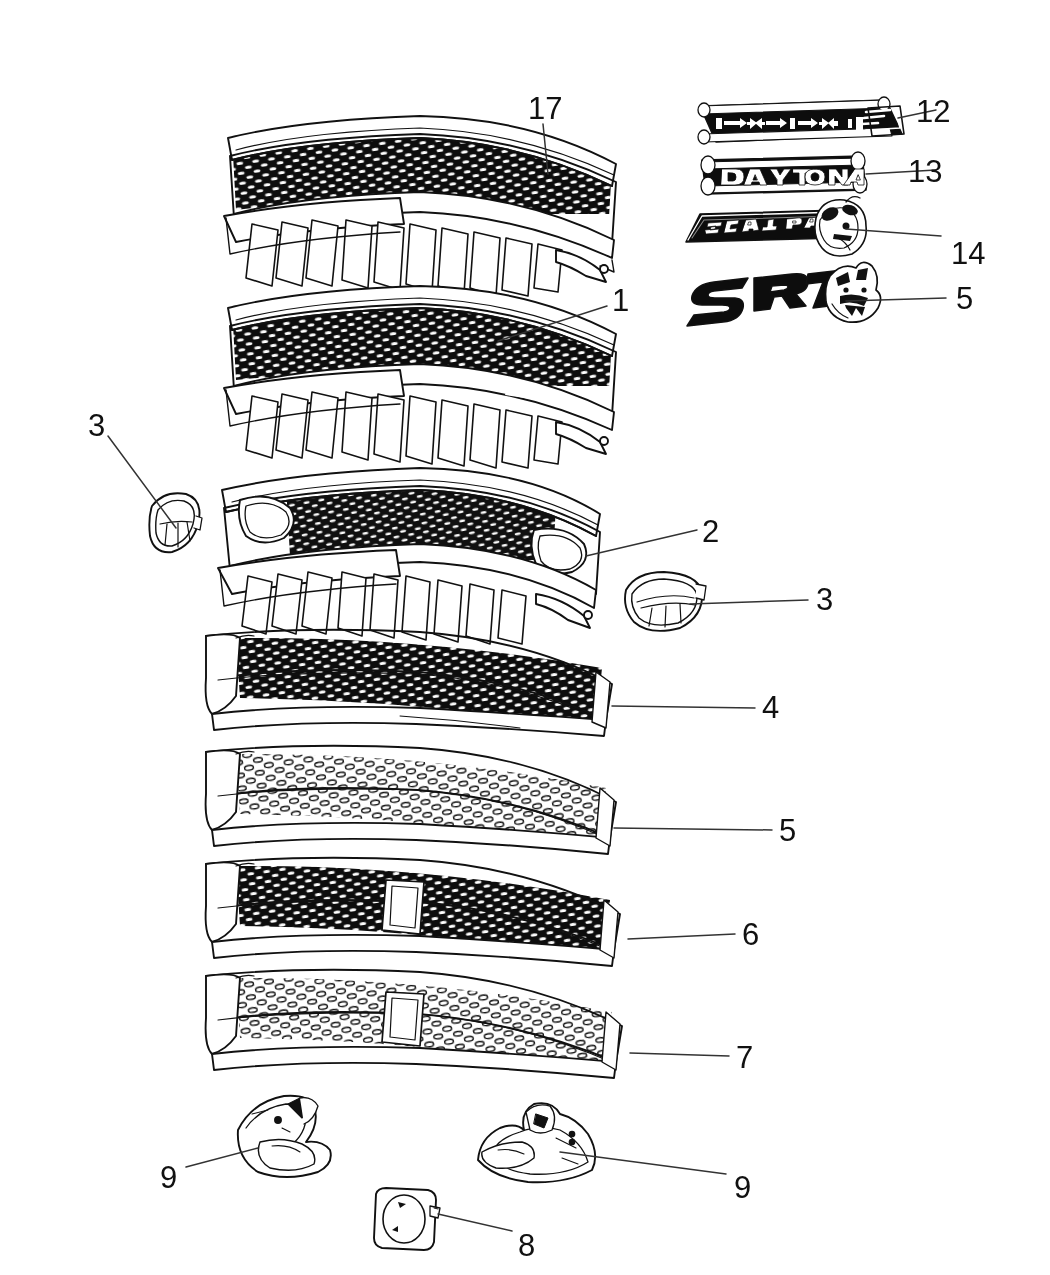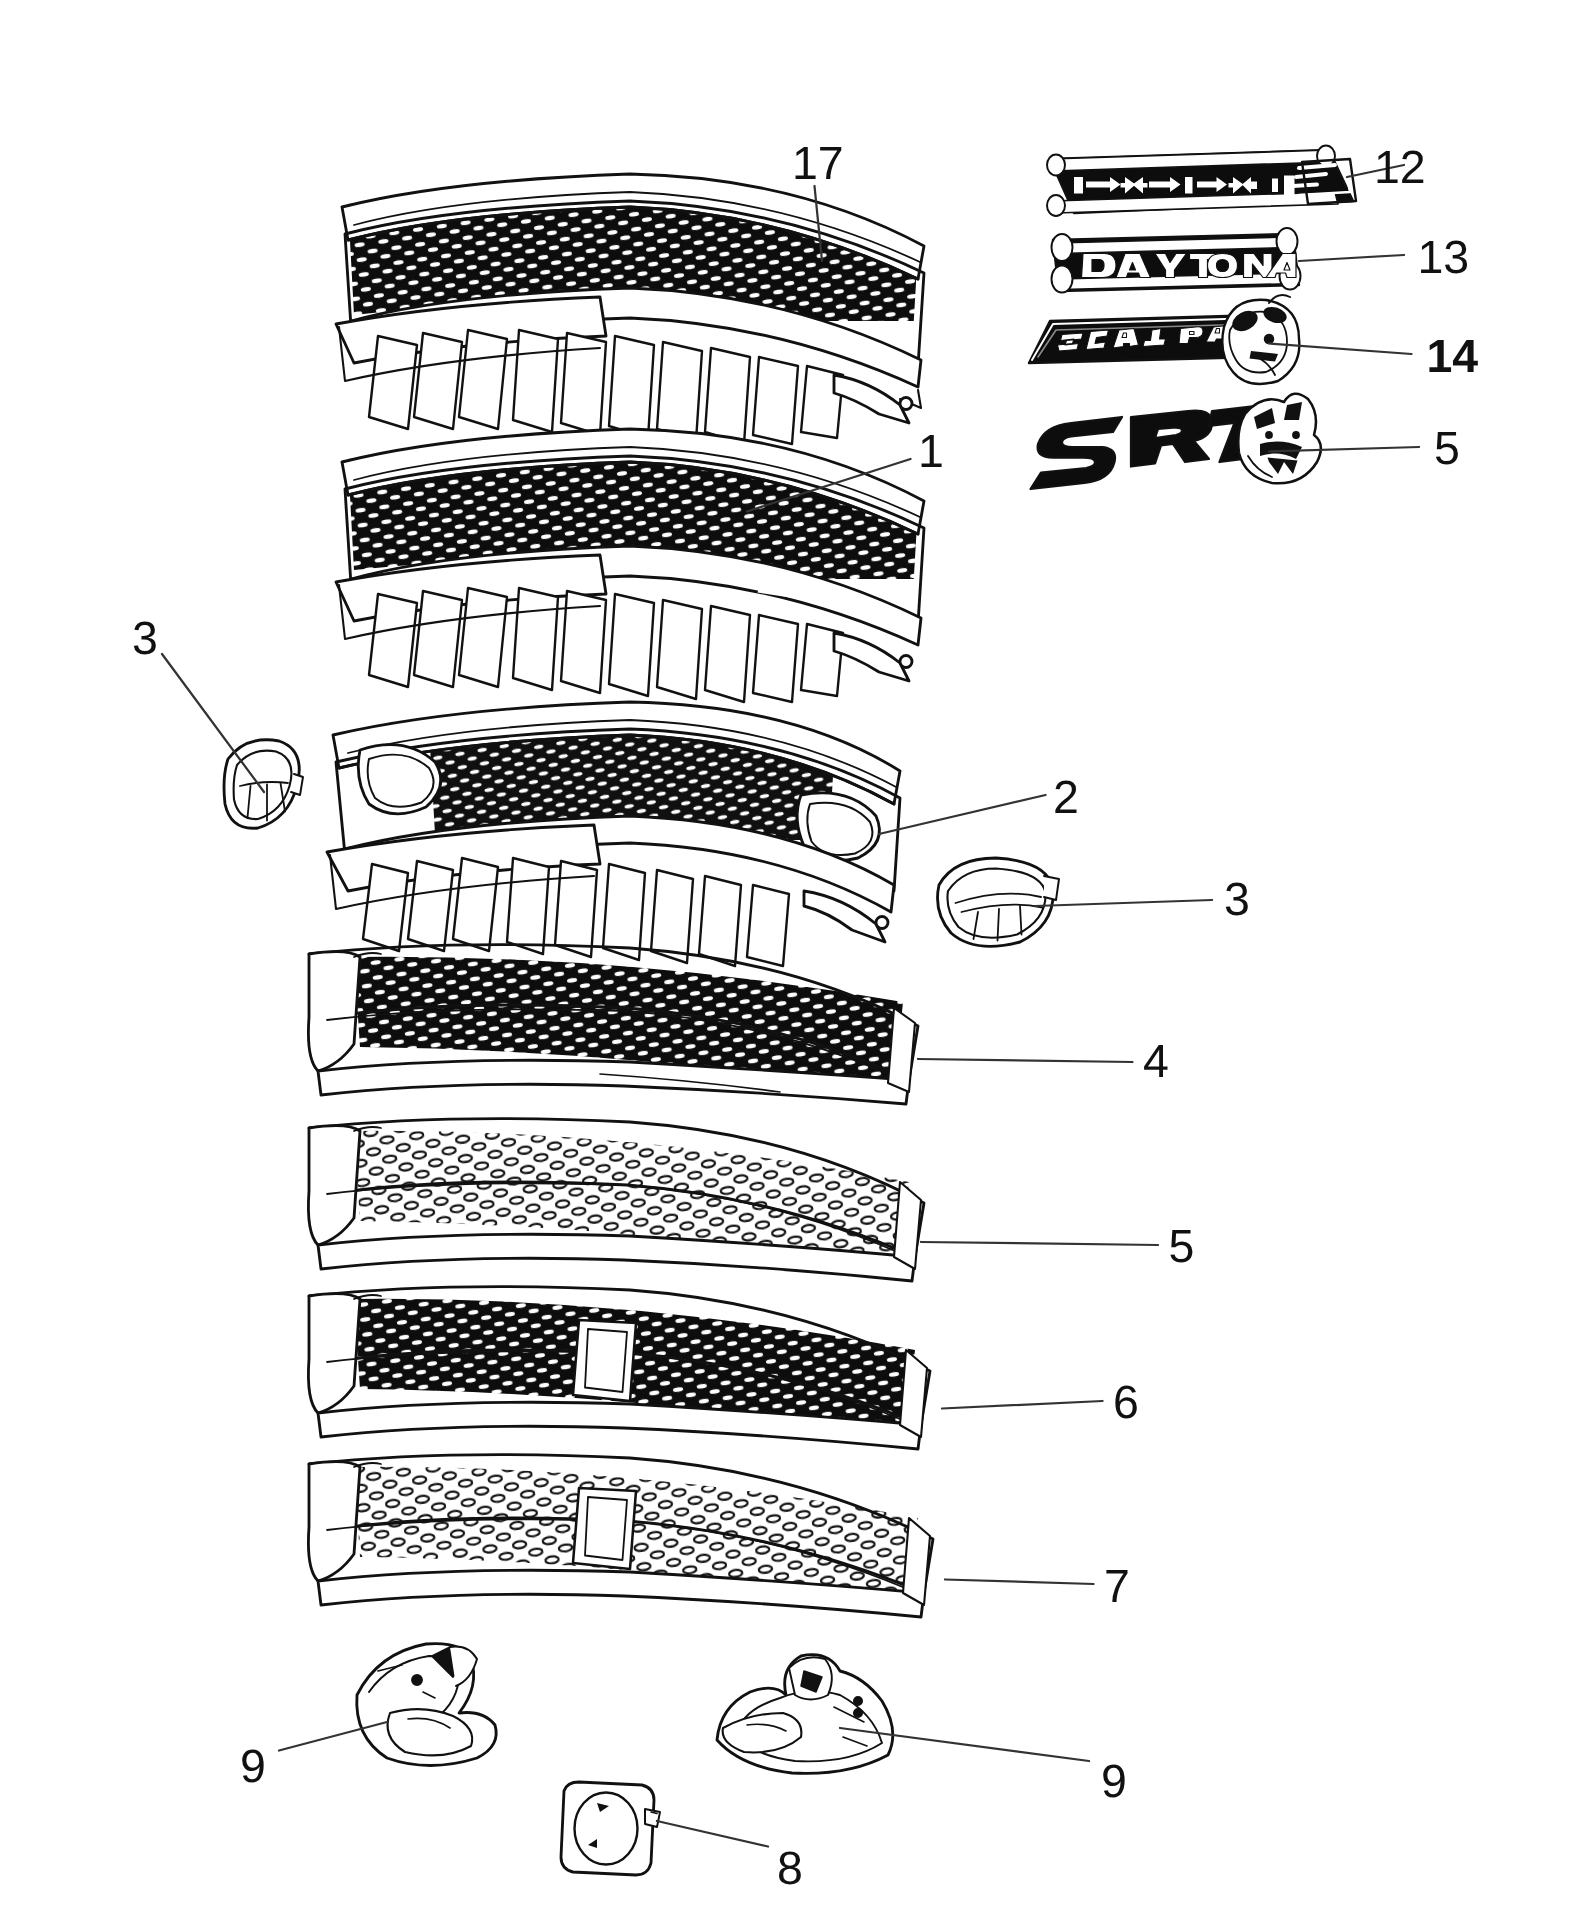--- a/index.html
+++ b/index.html
@@ -383,17 +383,17 @@
 <div class="callout" style="left:702px;top:478px;">2</div>
 <div class="callout" style="left:816px;top:546px;">3</div>
 <div class="callout" style="left:762px;top:654px;">4</div>
 <div class="callout" style="left:779px;top:777px;">5</div>
 <div class="callout" style="left:742px;top:881px;">6</div>
 <div class="callout" style="left:736px;top:1004px;">7</div>
 <div class="callout" style="left:518px;top:1192px;">8</div>
 <div class="callout" style="left:160px;top:1124px;">9</div>
 <div class="callout" style="left:734px;top:1134px;">9</div>
 <div class="callout" style="left:916px;top:58px;">12</div>
-<div class="callout" style="left:945px;top:118px;">13</div>
-<div class="callout" style="left:951px;top:184px;font-weight:bold;">14</div>
+<div class="callout" style="left:908px;top:118px;">13</div>
+<div class="callout" style="left:951px;top:200px;">14</div>
 <div class="callout" style="left:956px;top:245px;">5</div>
 
 </div>
 
 </body></html>

